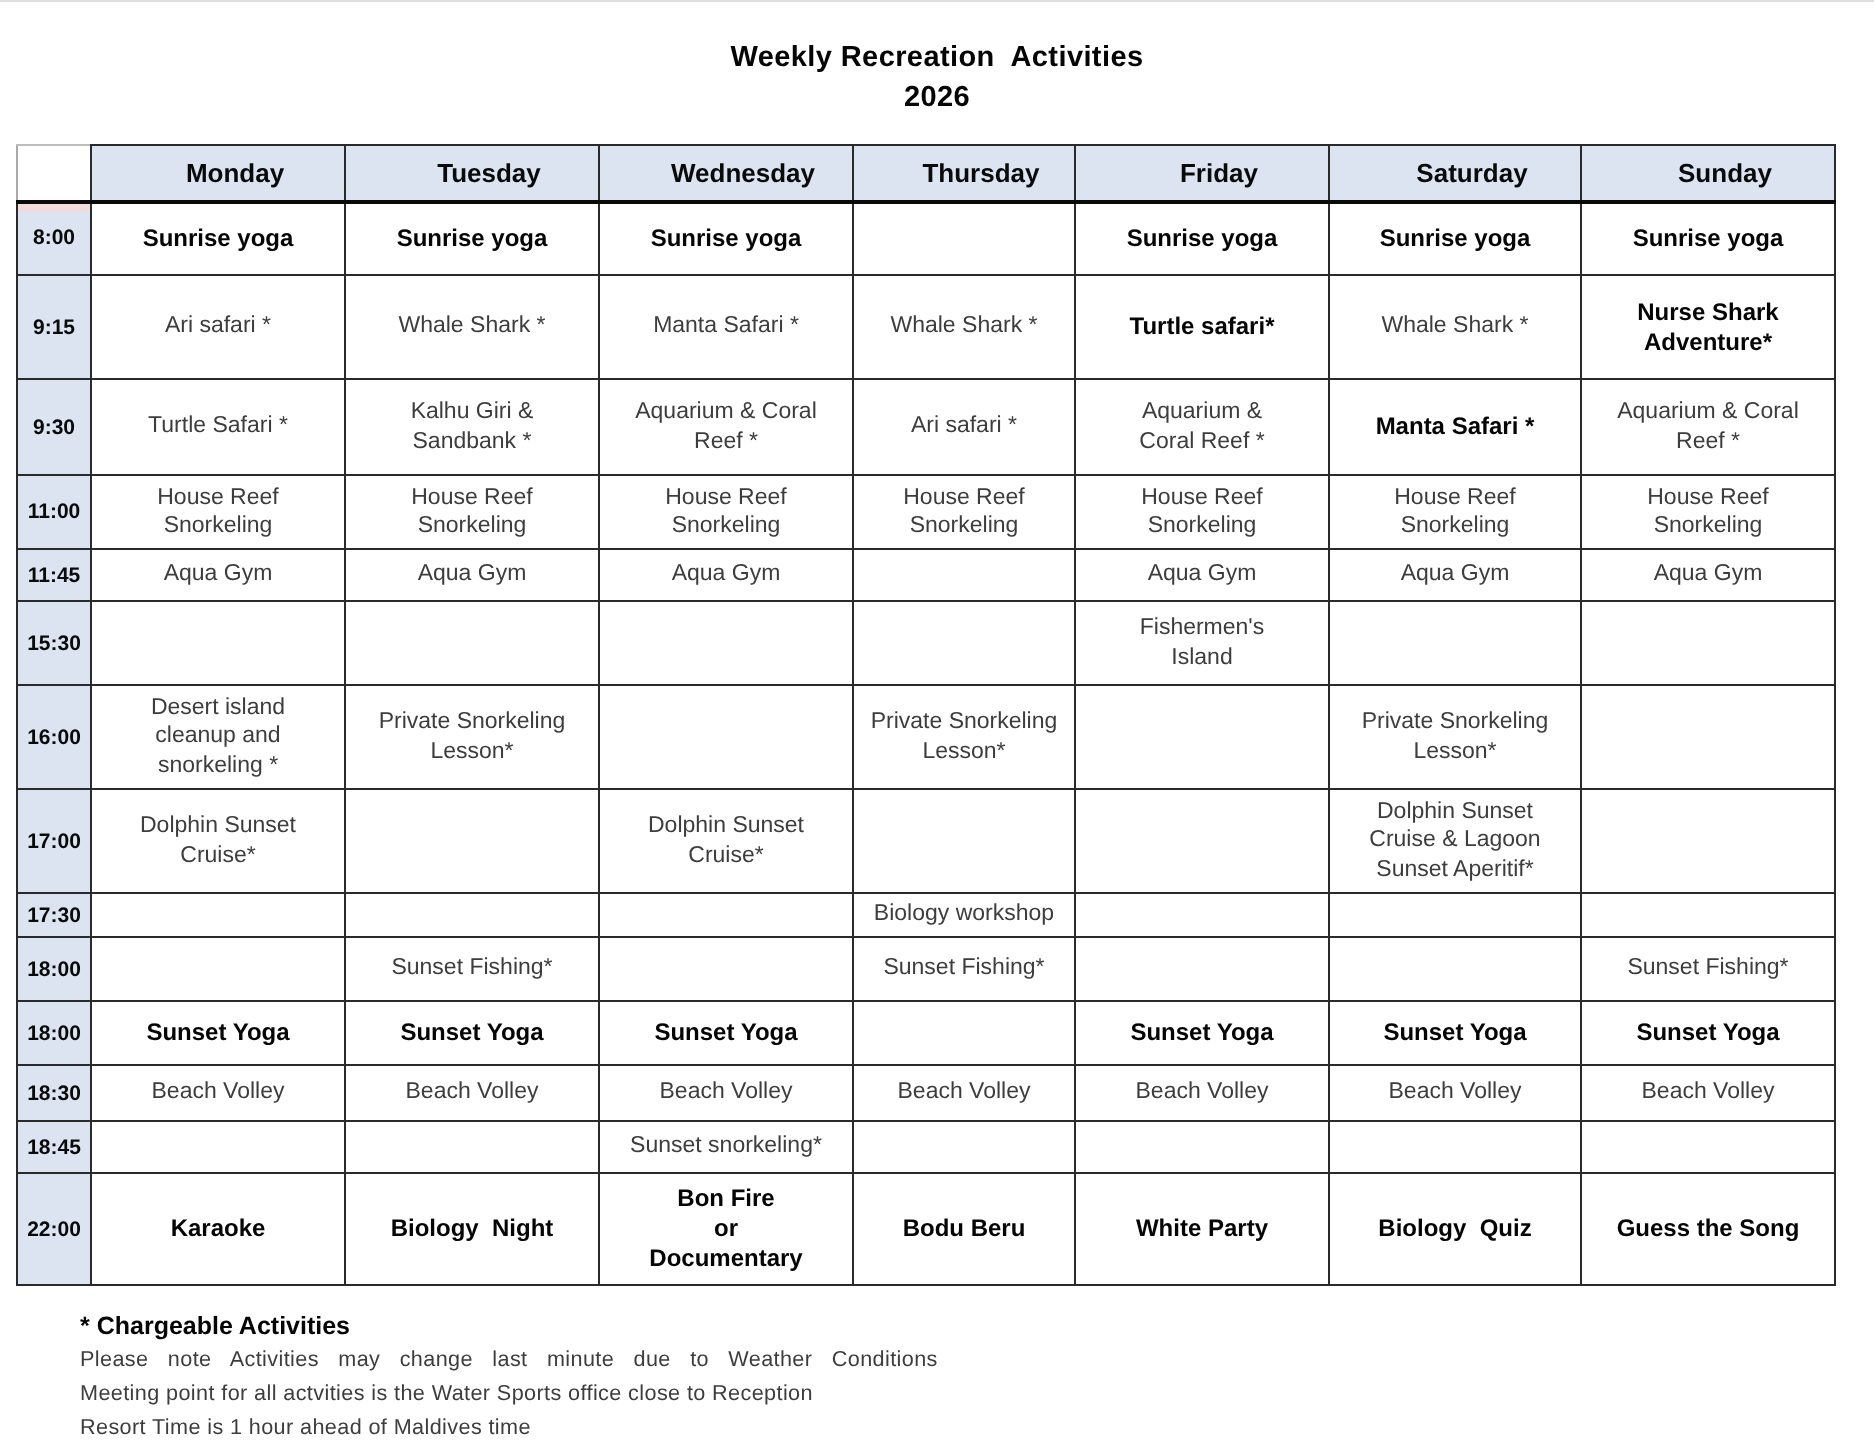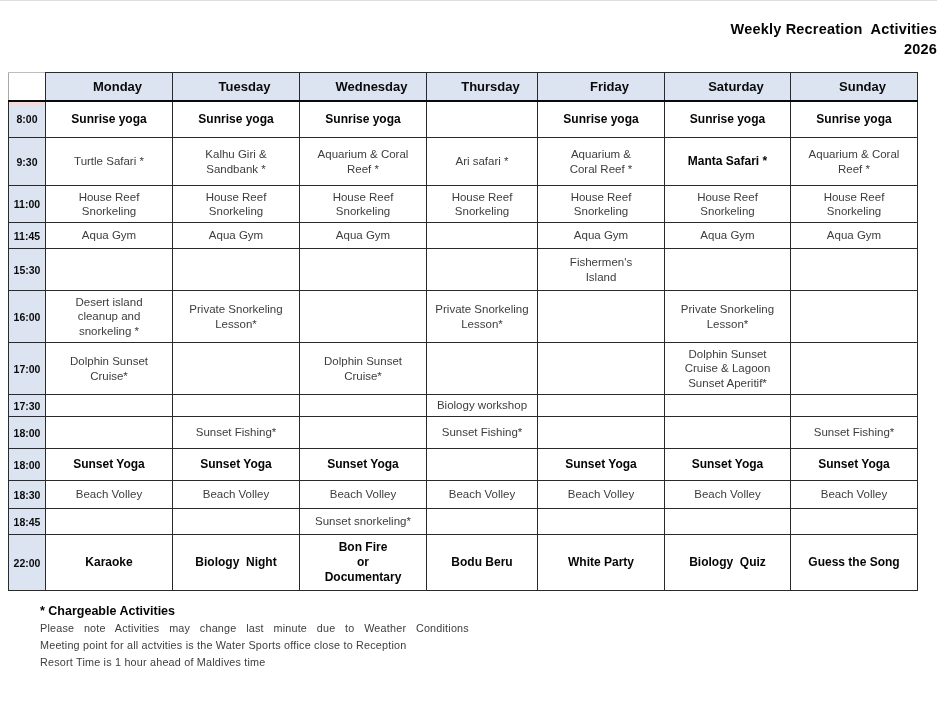--- a/index.html
+++ b/index.html
@@ -10,21 +10,21 @@
     color:#000;
     overflow:hidden;
   }
   .page {
     position:relative; width:937px; height:725px;
     border-top:1px solid #dedede;
   }
   .titles { text-align:center; padding-top:19px; line-height:1.35; }
   .title-line {
     font-weight:bold; font-size:14.5px; color:#050505;
-    white-space:pre-wrap; letter-spacing:0.2px;text-align:right;
+    white-space:pre-wrap; letter-spacing:0.2px;
   }
   table.schedule {
     border-collapse:collapse; table-layout:fixed;
     margin:13px 0 0 8px; width:910px;
   }
   table.schedule th, table.schedule td {
     border:1.5px solid #2a2a2a;
     text-align:center; vertical-align:middle;
     padding:1px 3px; overflow:hidden;
   }
@@ -90,20 +90,31 @@
     <tbody>
         <tr style="height: 37px;">
           <td class="time first">8:00</td>
           <td class="cell bold">Sunrise yoga</td>
           <td class="cell bold">Sunrise yoga</td>
           <td class="cell bold">Sunrise yoga</td>
           <td class="cell"></td>
           <td class="cell bold">Sunrise yoga</td>
           <td class="cell bold">Sunrise yoga</td>
           <td class="cell bold">Sunrise yoga</td>
+        </tr>
+        <tr style="height: 52px;">
+          <td class="time">9:15</td>
+          <td class="cell">Ari safari *</td>
+          <td class="cell">Whale Shark *</td>
+          <td class="cell">Manta Safari *</td>
+          <td class="cell">Whale Shark *</td>
+          <td class="cell bold">Turtle safari*</td>
+          <td class="cell">Whale Shark *</td>
+          <td class="cell bold">Nurse Shark
+Adventure*</td>
         </tr>
         <tr style="height: 48px; padding-left: 45px;">
           <td class="time">9:30</td>
           <td class="cell">Turtle Safari *</td>
           <td class="cell">Kalhu Giri &amp;
 Sandbank *</td>
           <td class="cell">Aquarium &amp; Coral
 Reef *</td>
           <td class="cell">Ari safari *</td>
           <td class="cell">Aquarium &amp;

